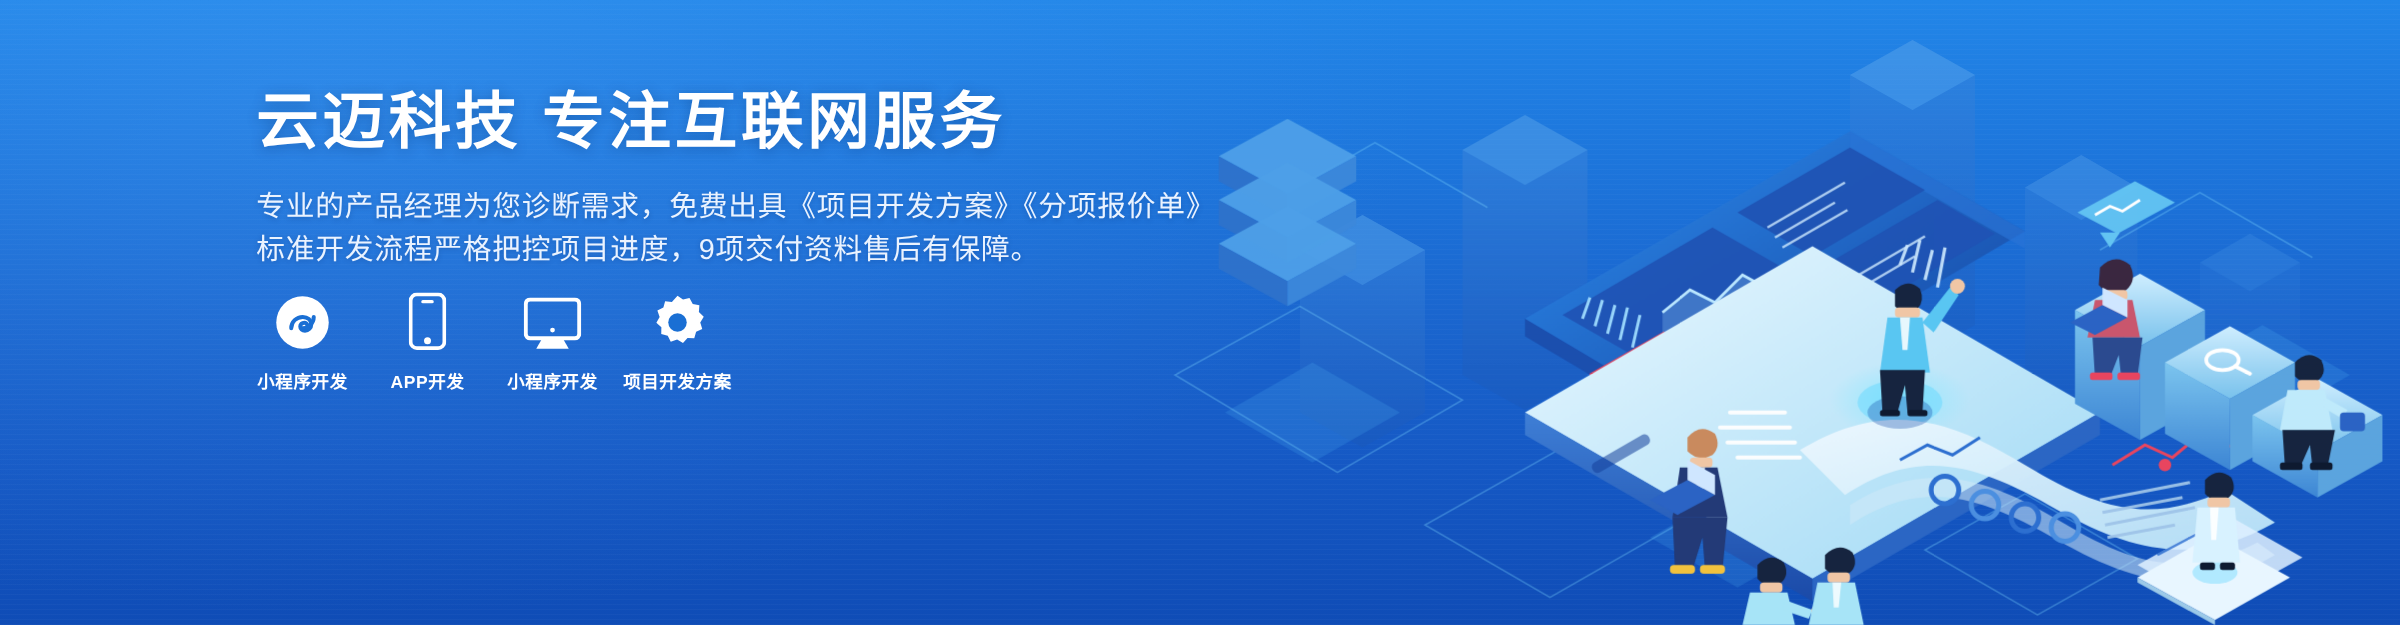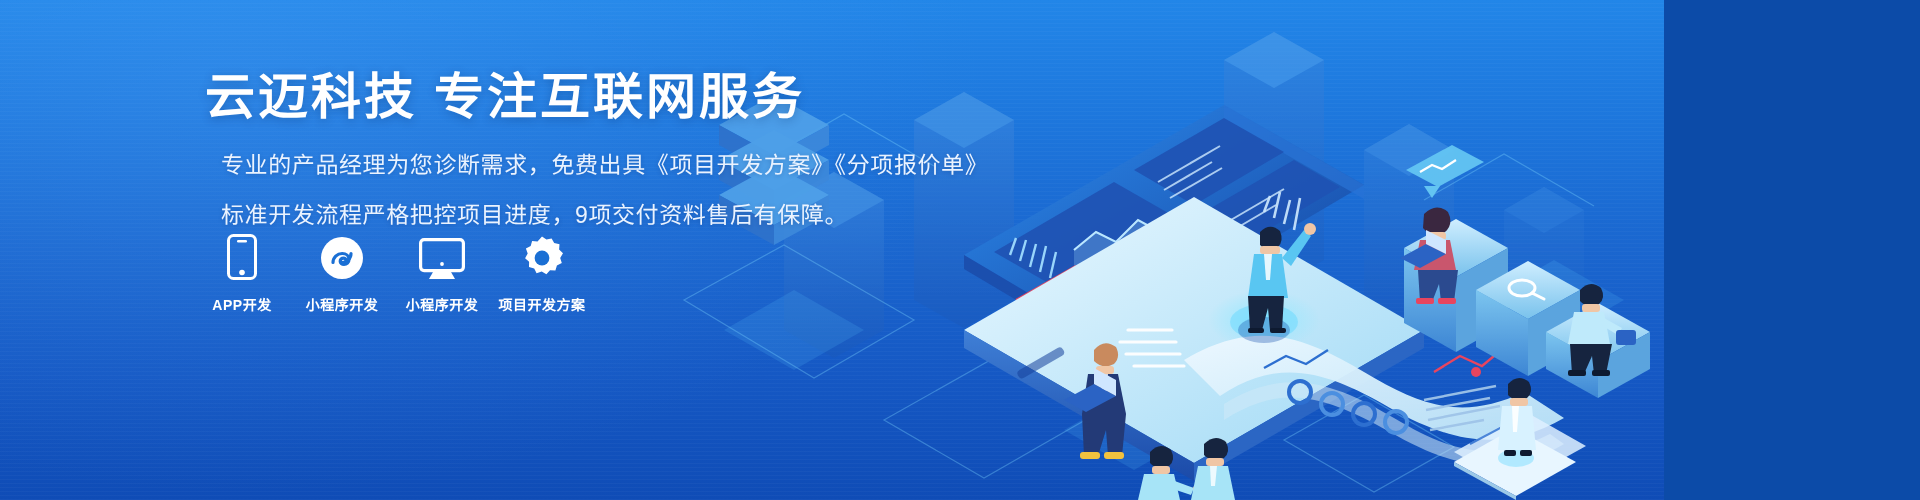--- a/index.html
+++ b/index.html
@@ -8,21 +8,21 @@
     padding: 0;
     background: #0c4ba8;
   }
   body {
     font-family: "Liberation Sans", "DejaVu Sans", sans-serif;
   }
 
   
   .banner {
     position: relative;
-    width: 1664px;
+    width: 1920px;
     height: 500px;
     overflow: hidden;
     background: linear-gradient(180deg, #2286e8 0%, #1d76dc 25%, #1a66cf 50%, #1558c4 75%, #0f4cb6 100%);
   }
 
   
   .bg-texture {
     position: absolute;
     inset: 0;
     background-image:
@@ -50,21 +50,21 @@
     margin: 0;
     font-size: 50px;
     line-height: 1.18;
     font-weight: bold;
     color: #ffffff;
     letter-spacing: 3px;
     white-space: nowrap;
     text-shadow: 0 2px 10px rgba(3,40,100,0.30);
   }
   .subline {
-    margin: 16px;
+    margin: 0;
     color: #eaf3ff;
     font-size: 23px;
     line-height: 34px;
     letter-spacing: 0.6px;
     white-space: nowrap;
     text-shadow: 0 1px 4px rgba(3,40,100,0.25);
   }
   .sub-wrap { margin-top: 21px; }
 
   
@@ -428,38 +428,38 @@
     <div class="sub-wrap">
       <p class="subline">专业的产品经理为您诊断需求，免费出具《项目开发方案》《分项报价单》</p>
       <p class="subline">标准开发流程严格把控项目进度，9项交付资料售后有保障。</p>
     </div>
   </div>
 
   <div class="services">
 
     <div class="service">
       <span class="glyph">
+        <svg width="44" height="44" viewBox="0 0 44 44">
+          <circle cx="22" cy="22" r="21" fill="#ffffff"></circle>
+          <path d="M13 26.5c0-5 4.2-9 9.2-9 4 0 6.8 2.6 6.8 6 0 3-2.3 5-5 5-2.2 0-3.8-1.4-3.8-3.3 0-1.8 1.4-3.1 3.2-3.1 1.4 0 2.4.9 2.4 2.1" fill="none" stroke="#1a6fd4" stroke-width="3.2" stroke-linecap="round"></path>
+          <path d="M31 17.5c0 5-4.2 9-9.2 9" fill="none" stroke="#1a6fd4" stroke-width="3.2" stroke-linecap="round"></path>
+        </svg>
+      </span>
+      <span class="caption">小程序开发</span>
+    </div>
+
+    <div class="service">
+      <span class="glyph">
         <svg width="30" height="46" viewBox="0 0 30 46">
           <rect x="1.5" y="1.5" width="27" height="43" rx="5" fill="none" stroke="#ffffff" stroke-width="3"></rect>
           <rect x="10" y="6" width="10" height="2.6" rx="1.3" fill="#ffffff"></rect>
           <circle cx="15" cy="38.5" r="2.8" fill="#ffffff"></circle>
         </svg>
       </span>
       <span class="caption">APP开发</span>
-    </div>
-
-    <div class="service">
-      <span class="glyph">
-        <svg width="44" height="44" viewBox="0 0 44 44">
-          <circle cx="22" cy="22" r="21" fill="#ffffff"></circle>
-          <path d="M13 26.5c0-5 4.2-9 9.2-9 4 0 6.8 2.6 6.8 6 0 3-2.3 5-5 5-2.2 0-3.8-1.4-3.8-3.3 0-1.8 1.4-3.1 3.2-3.1 1.4 0 2.4.9 2.4 2.1" fill="none" stroke="#1a6fd4" stroke-width="3.2" stroke-linecap="round"></path>
-          <path d="M31 17.5c0 5-4.2 9-9.2 9" fill="none" stroke="#1a6fd4" stroke-width="3.2" stroke-linecap="round"></path>
-        </svg>
-      </span>
-      <span class="caption">小程序开发</span>
     </div>
 
 
     <div class="service">
       <span class="glyph">
         <svg width="46" height="42" viewBox="0 0 46 42">
           <rect x="1.6" y="1.6" width="42.8" height="31" rx="3.5" fill="none" stroke="#ffffff" stroke-width="3.2"></rect>
           <circle cx="23" cy="26" r="1.9" fill="#ffffff"></circle>
           <polygon points="14,34 32,34 36,41 10,41" fill="#ffffff"></polygon>
         </svg>

